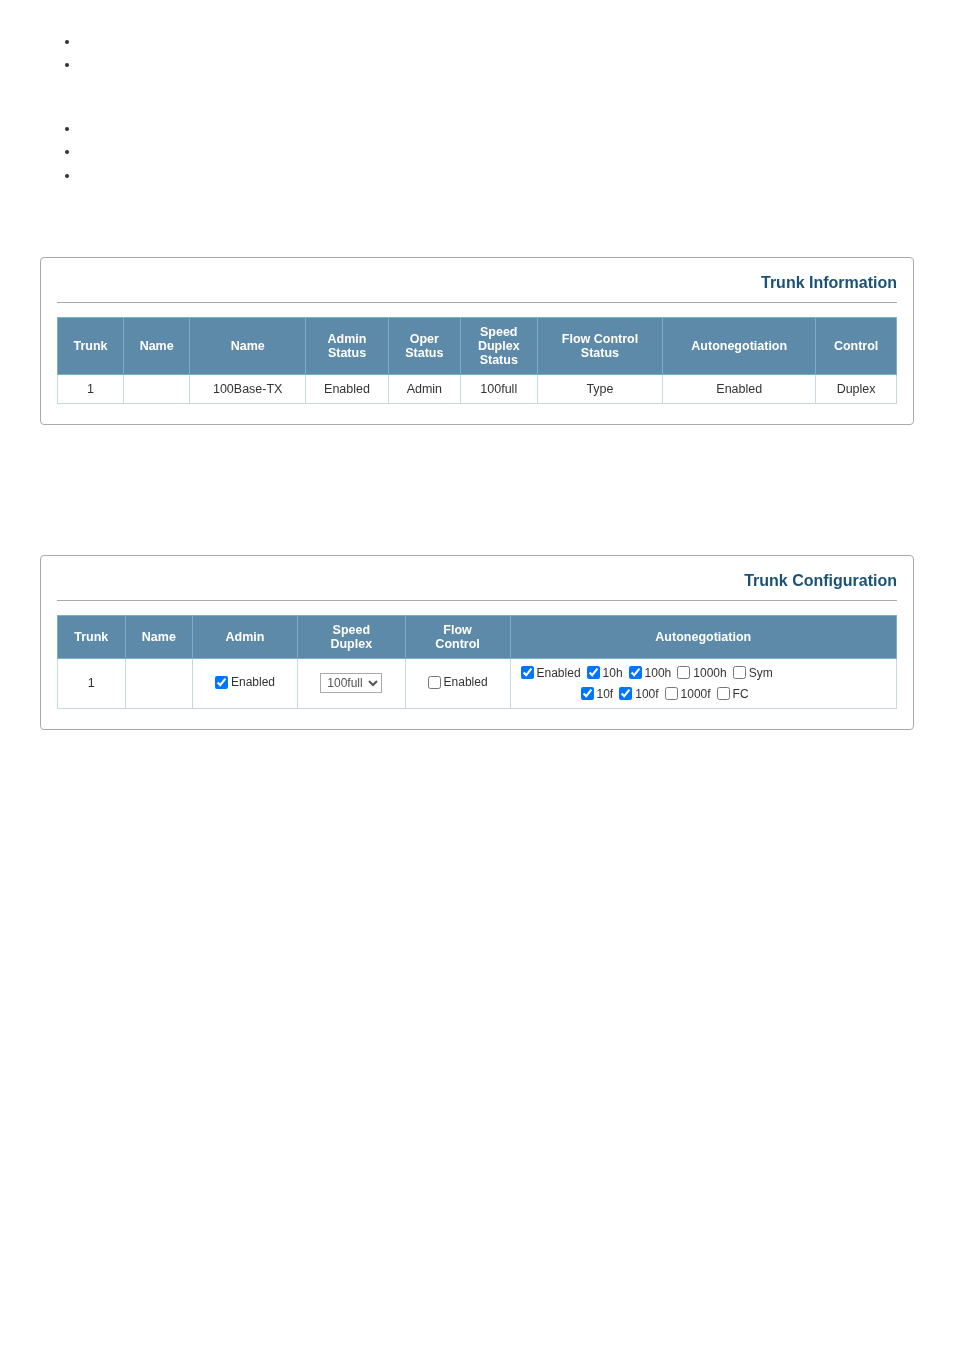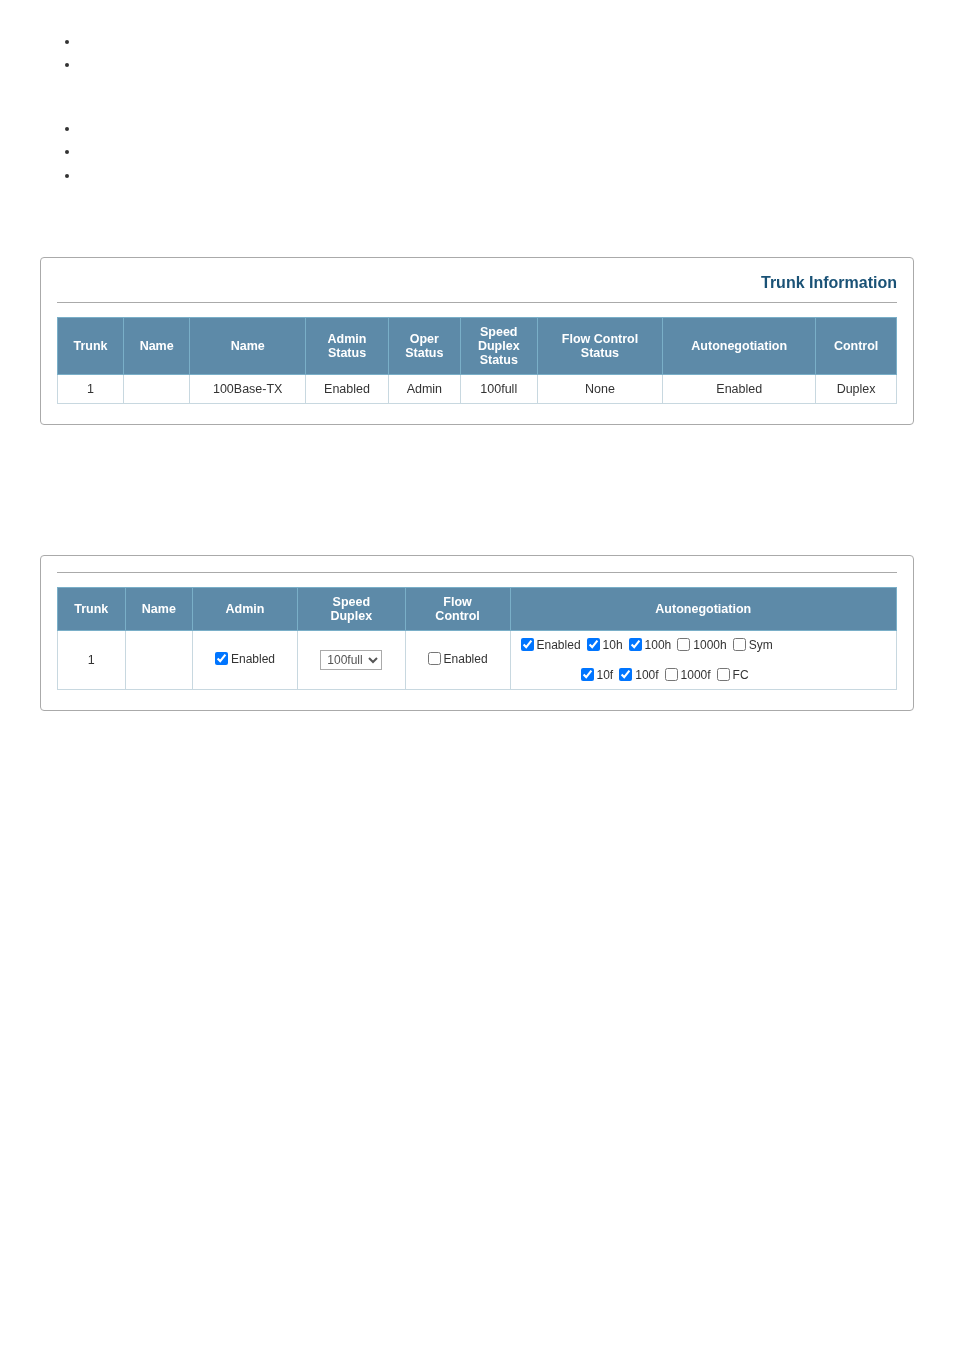--- a/index.html
+++ b/index.html
@@ -154,32 +154,33 @@
       </tr>
     </thead>
     <tbody id="trunk-info-body">
     <tr>
           <td>1</td>
           <td></td>
           <td>100Base-TX</td>
           <td>Enabled</td>
           <td>Admin</td>
           <td>100full</td>
-          <td>None</td>
+          <td>Type</td>
           <td>Enabled</td>
           <td>Duplex</td>
         </tr>
       </tbody>
   </table>
 </div>
 
 <div class="section-gap-lg"></div>
 <div class="section-gap-lg"></div>
 
 <div class="table-container">
+  <div class="table-title">Trunk Configuration</div>
   <hr class="title-divider">
   <table>
     <thead>
       <tr>
         <th>Trunk</th>
         <th>Name</th>
         <th>Admin</th>
         <th>Speed<br>Duplex</th>
         <th>Flow<br>Control</th>
         <th>Autonegotiation</th>
@@ -214,21 +215,21 @@
               </label>
               <label class="checkbox-label">
                 <input type="checkbox" style="">
                 <span>1000h</span>
               </label>
               <label class="checkbox-label">
                 <input type="checkbox" style="">
                 <span>Sym</span>
               </label>
             </div>
-            <div class="autoneg-row" style="margin-top: 16px; padding-left: 60px;">
+            <div class="autoneg-row" style="margin-top: 7px; padding-left: 60px;">
               <label class="checkbox-label">
                 <input type="checkbox" checked="" style="">
                 <span>10f</span>
               </label>
               <label class="checkbox-label">
                 <input type="checkbox" checked="" style="">
                 <span>100f</span>
               </label>
               <label class="checkbox-label">
                 <input type="checkbox" style="">

